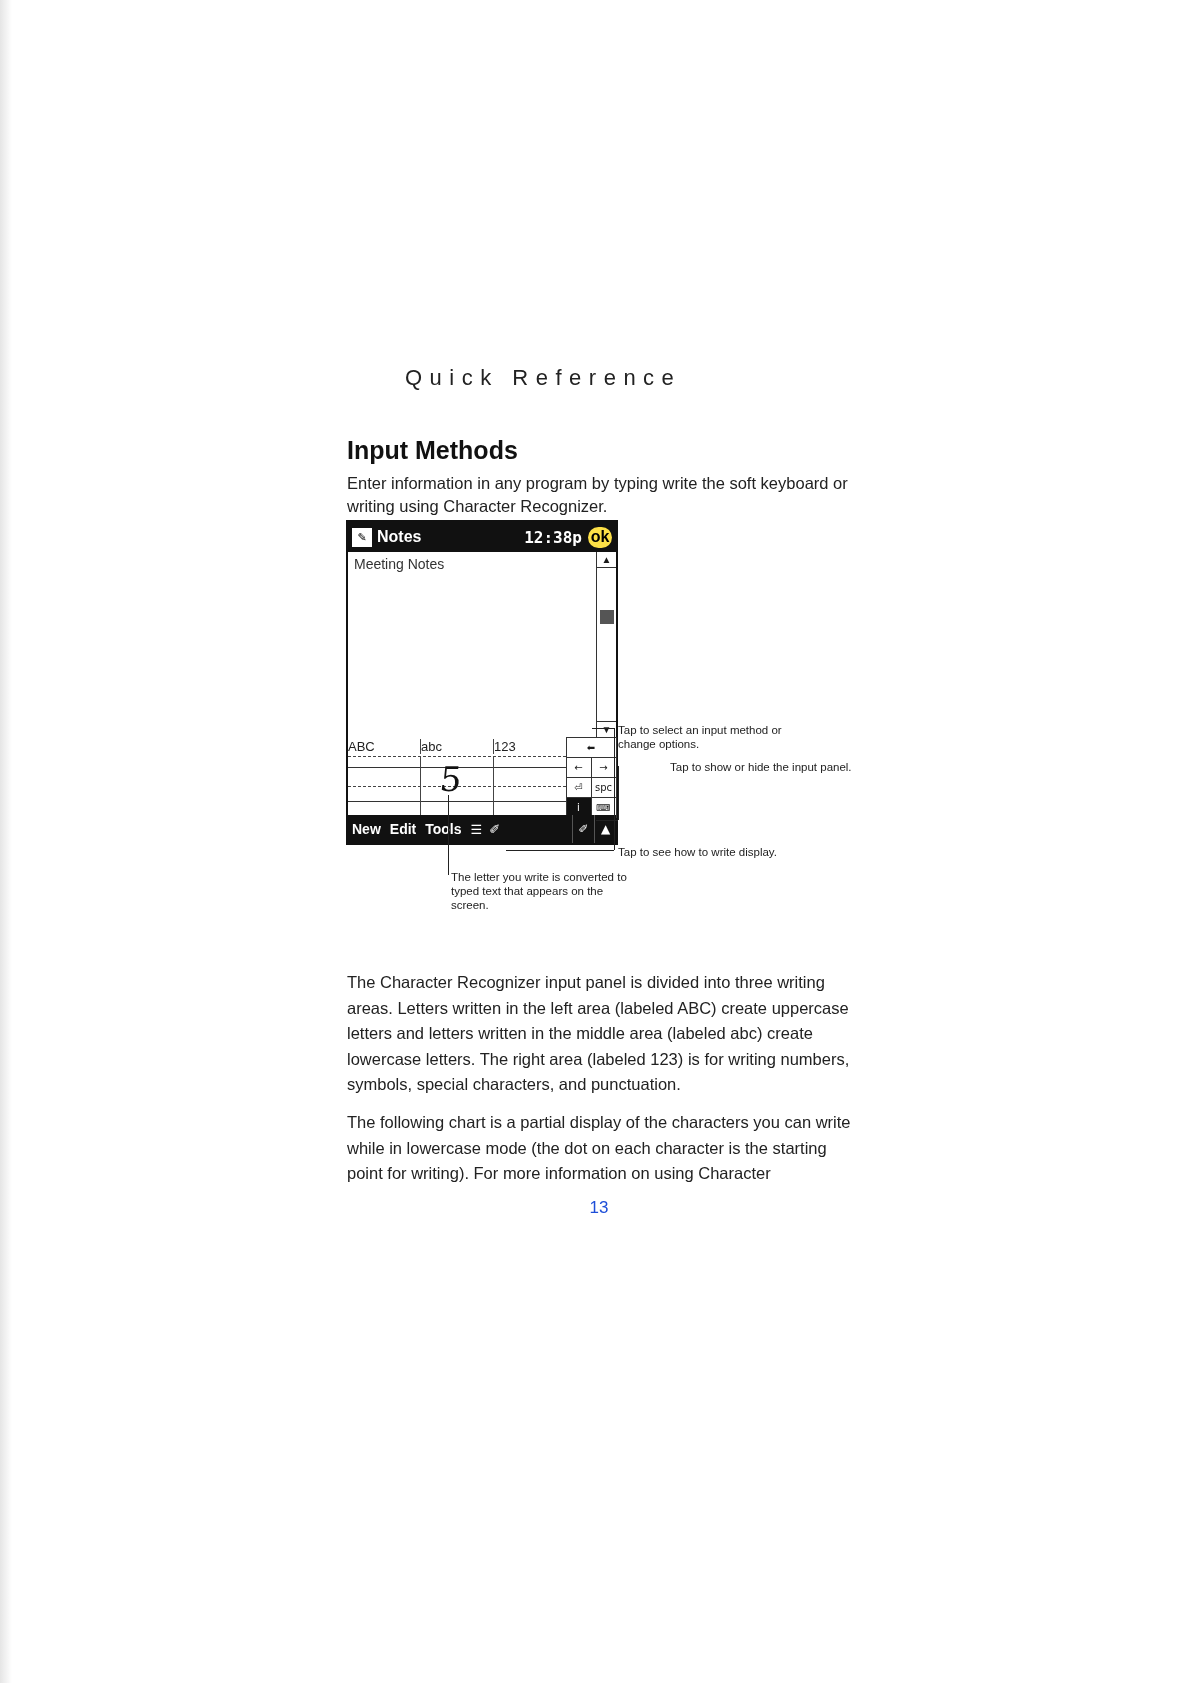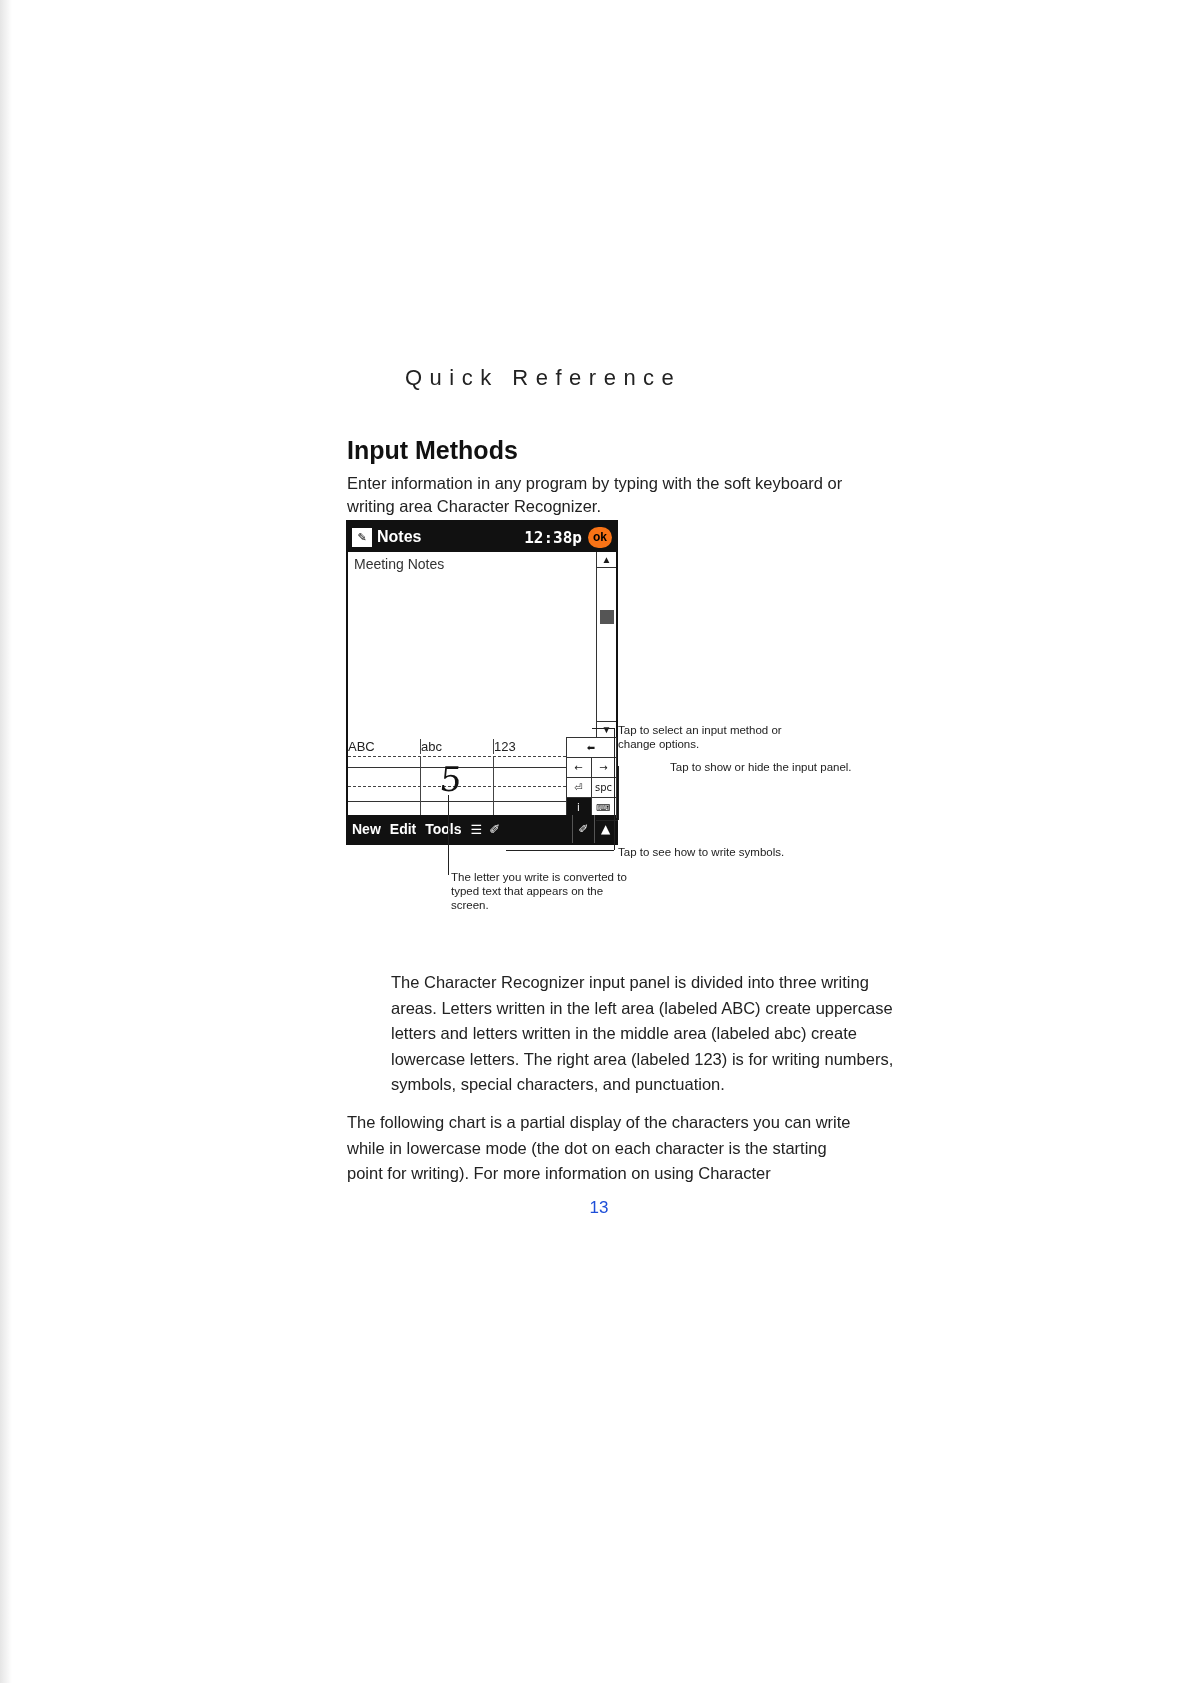--- a/index.html
+++ b/index.html
@@ -53,21 +53,21 @@
   }
 
   .para {
     position: absolute;
     left: 347px;
     width: 520px;
     font-size: 16.5px;
     line-height: 25.5px;
     color: #222;
   }
-  .para-1 { top: 970px; margin-left: 44px; }
+  .para-1 { top: 970px; }
   .para-2 { top: 1110px; }
 
   .folio {
     position: absolute;
     left: 0;
     top: 1198px;
     width: 1198px;
     text-align: center;
     font-size: 17px;
     color: #1d4ed8;
@@ -127,23 +127,23 @@
   .pda-clock {
     margin-left: auto;
     font-size: 16px;
     font-weight: bold;
     font-family: "DejaVu Sans Mono", monospace;
   }
   .pda-ok {
     margin-left: 6px;
     width: 24px; height: 21px;
     border-radius: 11px;
-    background: #f97316;
+    background: #fde047;
     color: #000;
-    font-size: 12px;
+    font-size: 16px;
     font-weight: bold;
     display: flex;
     align-items: center;
     justify-content: center;
   }
 
   .pda-canvas {
     position: absolute;
     left: 0;
     top: 30px;
@@ -350,21 +350,21 @@
 </head>
 <body>
 
 <div class="page">
 
   <div class="scan-edge-left"></div>
 
   <div class="running-head">Quick   Reference</div>
 
   <div class="h1">Input Methods</div>
-  <div class="intro">Enter information in any program by typing with the soft keyboard or writing area Character Recognizer.</div>
+  <div class="intro">Enter information in any program by typing write the soft keyboard or writing using Character Recognizer.</div>
 
   <div class="figure">
 
     <div class="pda">
 
       <div class="pda-titlebar">
         <span class="pda-appicon">✎</span>
         <span class="pda-title">Notes</span>
         <span class="pda-clock">12:38p</span>
         <span class="pda-ok">ok</span>
@@ -427,21 +427,21 @@
     <div class="leader" style="left:272px; top:246px; width:0; height:54px; border-left-width:1px;"></div>
     <div class="leader" style="left:250px; top:300px; width:22px; height:0; border-top-width:1px;"></div>
 
     <div class="leader" style="left:268px; top:300px; width:0; height:30px; border-left-width:1px;"></div>
     <div class="leader" style="left:160px; top:330px; width:108px; height:0; border-top-width:1px;"></div>
 
     <div class="leader" style="left:102px; top:275px; width:0; height:80px; border-left-width:1px;"></div>
 
     <div class="callout callout-1">Tap to select an input method or change options.</div>
     <div class="callout callout-2">Tap to show or hide the input panel.</div>
-    <div class="callout callout-3">Tap to see how to write symbols.</div>
+    <div class="callout callout-3">Tap to see how to write display.</div>
     <div class="callout callout-4">The letter you write is converted to typed text that appears on the screen.</div>
   </div>
 
   <div class="para para-1">The Character Recognizer input panel is divided into three writing areas. Letters written in the left area (labeled ABC) create uppercase letters and letters written in the middle area (labeled abc) create lowercase letters. The right area (labeled 123) is for writing numbers, symbols, special characters, and punctuation.</div>
   <div class="para para-2">The following chart is a partial display of the characters you can write while in lowercase mode (the dot on each character is the starting point for writing). For more information on using Character</div>
 
   <div class="folio">13</div>
 </div>
 
 </body></html>

